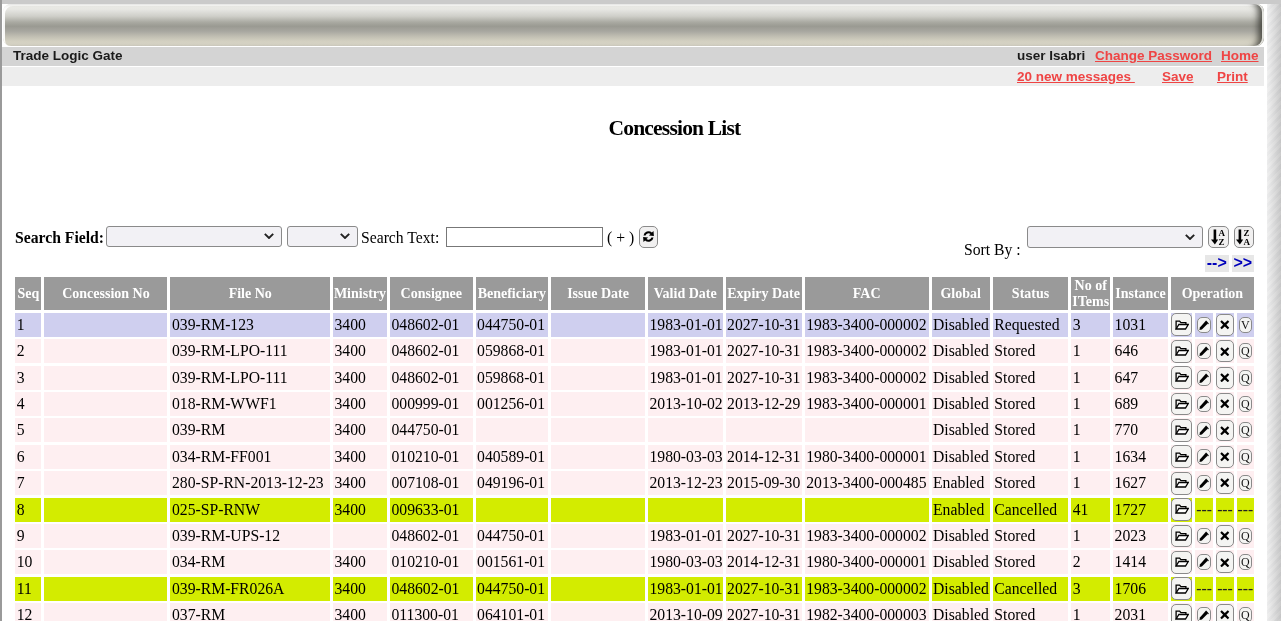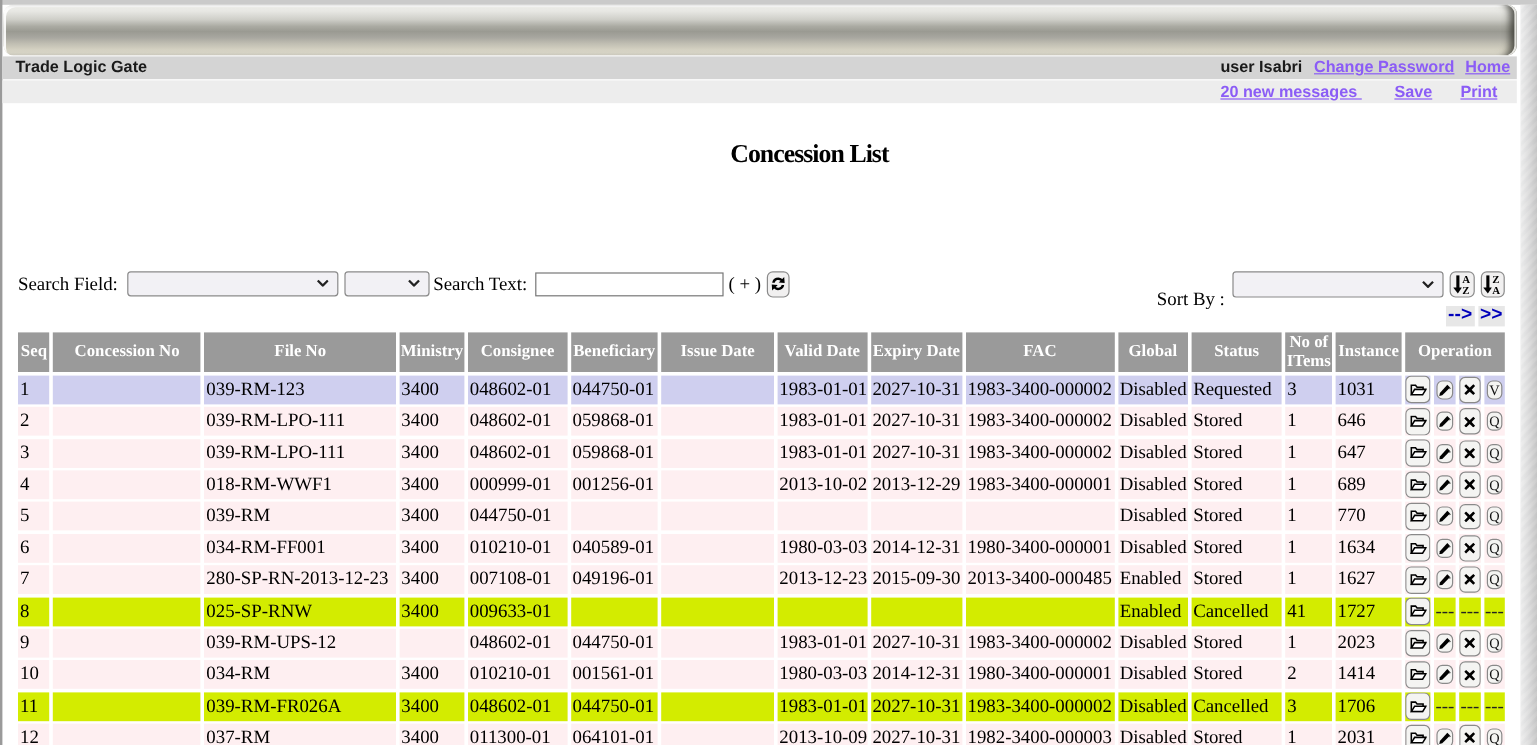--- a/index.html
+++ b/index.html
@@ -1,20 +1,20 @@
 <!DOCTYPE html>
 <html><head>
 <meta charset="utf-8">
 <style>
   html,body{margin:0;padding:0;}
   body{width:1281px;height:621px;overflow:hidden;background:#fff;position:relative;
        font-family:"Liberation Serif",serif;}
   .abs{position:absolute;}
   .sans{font-family:"Liberation Sans",sans-serif;}
-  a.lnk{color:#8b5cf6;text-decoration:underline;font-weight:bold;}
+  a.lnk{color:#ef4444;text-decoration:underline;font-weight:bold;}
   
   #topstrip{left:0;top:0;width:1281px;height:3.5px;background:#cacaca;}
   #leftline{left:0;top:0;width:1.5px;height:621px;background:#9a9a9a;}
   #rightstrip{left:1267px;top:3.5px;width:14px;height:617.5px;
      background:repeating-linear-gradient(135deg,rgba(255,255,255,.07) 0 3px,rgba(120,130,150,.03) 3px 6px),
        linear-gradient(90deg,#efefef 0%,#dedede 45%,#c6c6c6 100%);}
   #banner{left:3px;top:4px;width:1261px;height:41.5px;border-radius:8px;
      background:linear-gradient(180deg,#f4f4f0 0%,#e5e5e1 14%,#cfcfc9 29%,#aaaaa2 43%,#9a9a92 53%,#a8a7a0 65%,#c0beb2 77%,#d4d1c2 89%,#e0ddd0 100%);
      box-shadow:inset -2px 0 0 rgba(250,250,246,.85), inset -9px 0 6px -3px rgba(50,50,44,.78), inset 2px 2px 0 rgba(255,255,255,.9);}
   #bar1{left:2px;top:47px;width:1262px;height:18.6px;background:#d4d4d4;}
@@ -63,21 +63,21 @@
 <div id="bar2" class="abs"></div>
 <div class="abs sans b1t" style="left:13px;color:#1a1a1a;">Trade Logic Gate</div>
 <div class="abs sans b1t" style="left:1017px;color:#1a1a1a;">user Isabri</div>
 <a class="abs sans b1t lnk" style="left:1095px;">Change Password</a>
 <a class="abs sans b1t lnk" style="left:1221px;">Home</a>
 <a class="abs sans b2t lnk" style="left:1017px;">20 new messages&nbsp;</a>
 <a class="abs sans b2t lnk" style="left:1162px;">Save</a>
 <a class="abs sans b2t lnk" style="left:1217px;">Print</a>
 <div id="title" class="abs">Concession List</div>
 
-<div class="abs lab" style="left:15px;">Search Field:</div>
+<div class="abs lab" style="left:15px;font-weight:bold;">Search Field:</div>
 <div class="abs sel" style="left:106px;top:226px;width:176px;height:20.5px;">
   <svg width="10" height="6" viewBox="0 0 10 6">
       <path d="M0.8 0.8 L5 5 L9.2 0.8" fill="none" stroke="#222" stroke-width="1.9"></path>
     </svg>
 </div>
 <div class="abs sel" style="left:287px;top:226px;width:71px;height:20.5px;">
   <svg width="10" height="6" viewBox="0 0 10 6">
       <path d="M0.8 0.8 L5 5 L9.2 0.8" fill="none" stroke="#222" stroke-width="1.9"></path>
     </svg>
 </div>

